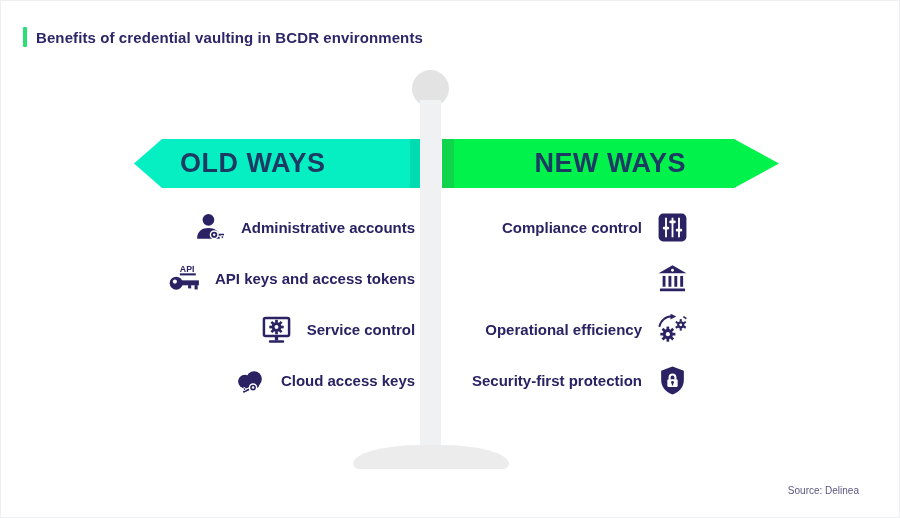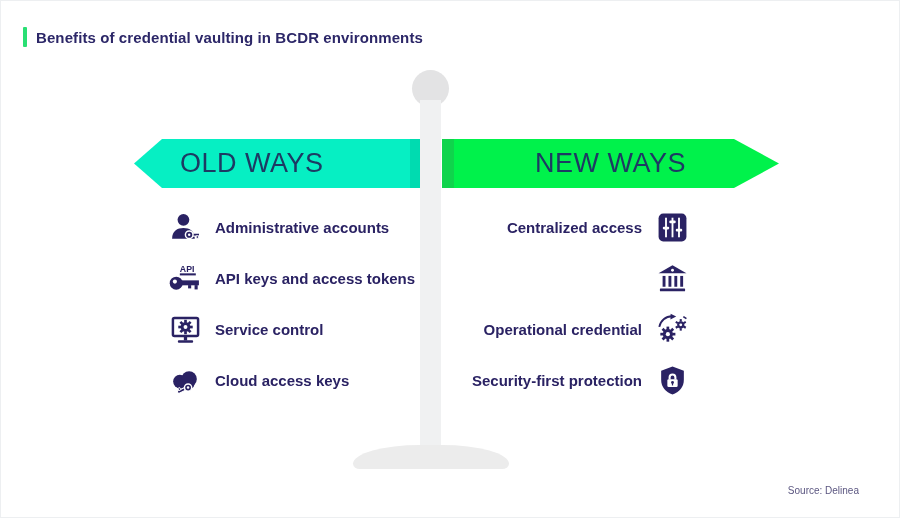--- a/index.html
+++ b/index.html
@@ -13,33 +13,33 @@
   .accent-bar{width:4px;height:20px;background:#2adf74;border-radius:1px;}
   .title-row h1{margin:0;font-size:15px;font-weight:700;color:#2c2768;letter-spacing:.1px;}
   
   .pole-cap{position:absolute;left:411px;top:69px;width:37px;height:37px;border-radius:50%;
     background:#e3e3e4;z-index:2;}
   .pole{position:absolute;left:419px;top:99px;width:21px;height:352px;background:#f0f1f2;z-index:3;}
   .pole-base{position:absolute;left:352px;top:444px;width:156px;height:24px;background:#ececec;z-index:4;
     border-radius:78px 78px 8px 8px / 22px 22px 6px 6px;}
   
   .arrow{position:absolute;top:138px;height:49px;z-index:1;display:flex;align-items:center;
-    font-size:27px;color:#1d3a63;letter-spacing:.5px;}
+    font-size:27px;color:#1d3a63;letter-spacing:.5px;font-weight:bold;}
   .arrow-left{left:133px;width:287px;background:#06efc3;
     clip-path:polygon(0 50%, 28px 0, 100% 0, 100% 100%, 28px 100%);padding-left:46px;box-sizing:border-box;}
   .arrow-left::after{content:"";position:absolute;right:0;top:0;bottom:0;width:11px;background:#00dbb0;}
   .arrow-right{left:441px;width:337px;background:#00f24b;justify-content:flex-end;
     clip-path:polygon(0 0, calc(100% - 45px) 0, 100% 50%, calc(100% - 45px) 100%, 0 100%);
     padding-right:93px;box-sizing:border-box;}
   .arrow-right::before{content:"";position:absolute;left:0;top:0;bottom:0;width:12px;background:#10d44c;}
   
   .list{position:absolute;list-style:none;margin:0;padding:0;}
   .list-left{left:167px;top:209px;}
   .list-right{right:210px;top:209px;}
-  .row{display:flex;align-items:center;gap:13px;height:34px;margin-bottom:17px;}
+  .row{display:flex;align-items:center;gap:13px;height:34px;margin-bottom:17px;justify-content:flex-end;}
   .list-right .row{justify-content:flex-end;}
   .icon{width:34px;height:34px;display:flex;align-items:center;justify-content:center;flex:0 0 34px;}
   .icon svg{width:33px;height:33px;display:block;}
   .label{font-size:15px;font-weight:700;color:#2a2263;white-space:nowrap;}
   
   .source{position:absolute;right:40px;bottom:21px;font-size:10px;color:#5b5680;}
 </style>
 </head>
 <body>
 
@@ -126,21 +126,21 @@
           <circle cx="18.5" cy="22.8" r="3.5" stroke="#fff" stroke-width="1.4"></circle>
           <circle cx="18.5" cy="22.8" r="1.2" fill="#fff"></circle>
         </svg>
       </span>
       <span class="label">Cloud access keys</span>
     </li>
   </ul>
 
   <ul class="list list-right">
     <li class="row">
-      <span class="label">Centralized access</span>
+      <span class="label">Compliance control</span>
       <span class="icon">
         <svg viewBox="0 0 32 32" fill="#2a2263">
           <rect x="2.5" y="2.5" width="27" height="27" rx="4.5"></rect>
           <g fill="#fff">
             <rect x="8.8" y="6.5" width="1.8" height="19"></rect>
             <rect x="15.1" y="6.5" width="1.8" height="19"></rect>
             <rect x="21.4" y="6.5" width="1.8" height="19"></rect>
             <rect x="6.6" y="15.2" width="6.2" height="2.7" rx="1.1"></rect>
             <rect x="12.9" y="9.2" width="6.2" height="2.7" rx="1.1"></rect>
             <rect x="19.2" y="17.2" width="6.2" height="2.7" rx="1.1"></rect>
@@ -155,21 +155,21 @@
           <circle cx="16" cy="8" r="1.4" fill="#fff"></circle>
           <rect x="6.4" y="13.5" width="2.8" height="10.5"></rect>
           <rect x="12.1" y="13.5" width="2.8" height="10.5"></rect>
           <rect x="17.8" y="13.5" width="2.8" height="10.5"></rect>
           <rect x="23.5" y="13.5" width="2.8" height="10.5"></rect>
           <rect x="3.8" y="25.6" width="24.4" height="2.8" rx="0.6"></rect>
         </svg>
       </span>
     </li>
     <li class="row">
-      <span class="label">Operational credential</span>
+      <span class="label">Operational efficiency</span>
       <span class="icon">
         <svg viewBox="0 0 32 32" fill="#2a2263">
           <path d="M3.2 13.5 A 12.5 12.5 0 0 1 15.5 3.2" fill="none" stroke="#2a2263" stroke-width="1.8"></path>
           <polygon points="14.2,0.8 19.6,3.4 14,6.2"></polygon>
           <path d="M26.5 3.5 l3 2" fill="none" stroke="#2a2263" stroke-width="1.6"></path>
           <g transform="translate(11.5,20.5)">
             <circle r="4.9"></circle>
             <rect x="-1.3" y="-7.3" width="2.6" height="3.1"></rect>
             <rect x="-1.3" y="-7.3" width="2.6" height="3.1" transform="rotate(45)"></rect>
             <rect x="-1.3" y="-7.3" width="2.6" height="3.1" transform="rotate(90)"></rect>

